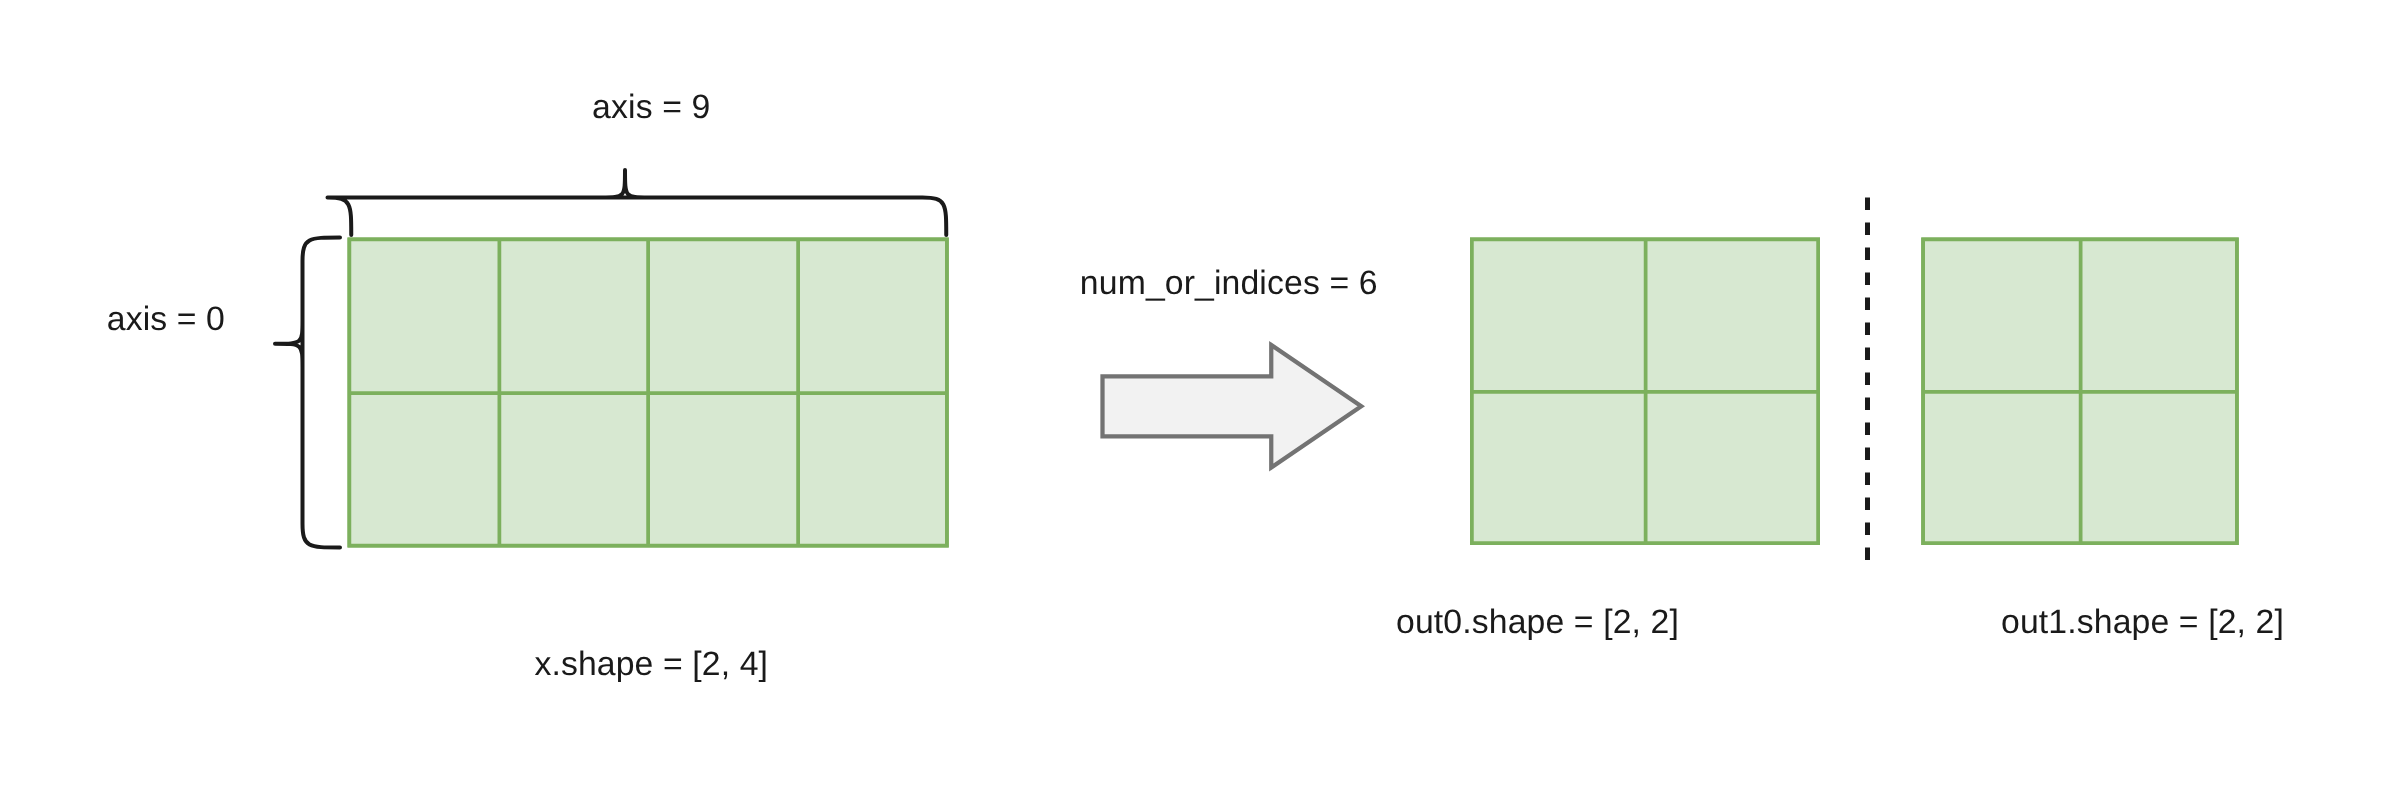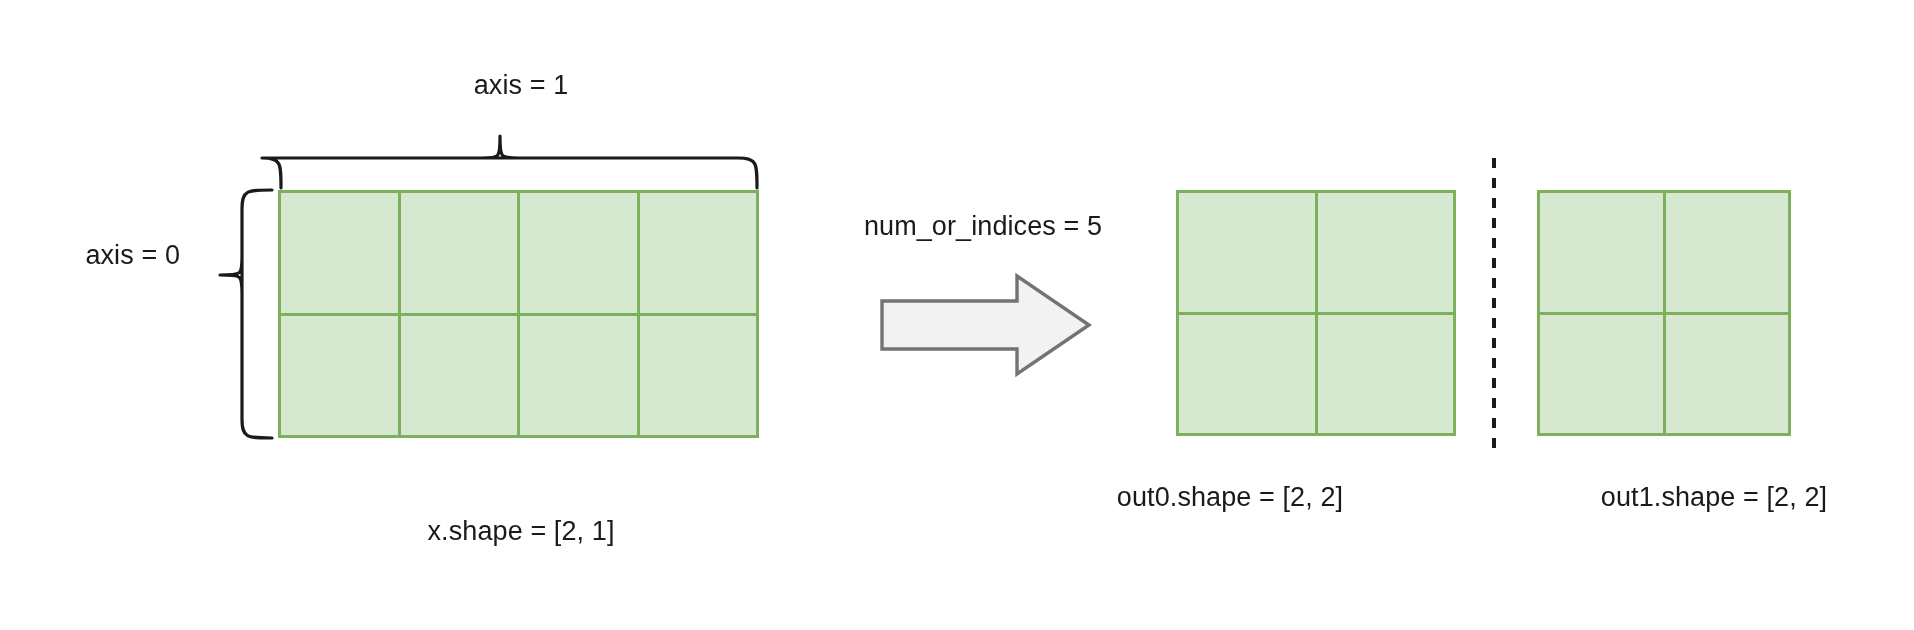--- a/index.html
+++ b/index.html
@@ -149,25 +149,25 @@
              L 1017,301
              L 1017,276
              L 1089,325
              L 1017,374
              L 1017,349
              L 882,349 Z" fill="#f2f2f2" stroke="#737373" stroke-width="3.4" stroke-linejoin="miter"></path>
 
     <line x1="1494" y1="158" x2="1494" y2="455" stroke="#1a1a1a" stroke-width="4" stroke-dasharray="10 10" stroke-linecap="butt"></line>
   </svg>
 
-  <div class="label center" id="axis1-label">axis = 1</div>
+  <div class="label center" id="axis1-label">axis = 9</div>
 
   <div class="label right" id="axis0-label">axis = 0</div>
 
-  <div class="label center" id="op-label">num_or_indices = 5</div>
+  <div class="label center" id="op-label">num_or_indices = 6</div>
 
-  <div class="label center" id="x-shape-label">x.shape = [2, 1]</div>
+  <div class="label center" id="x-shape-label">x.shape = [2, 4]</div>
 
   <div class="label center" id="out0-label">out0.shape = [2, 2]</div>
 
   <div class="label center" id="out1-label">out1.shape = [2, 2]</div>
 
 </div>
 
 </body></html>

